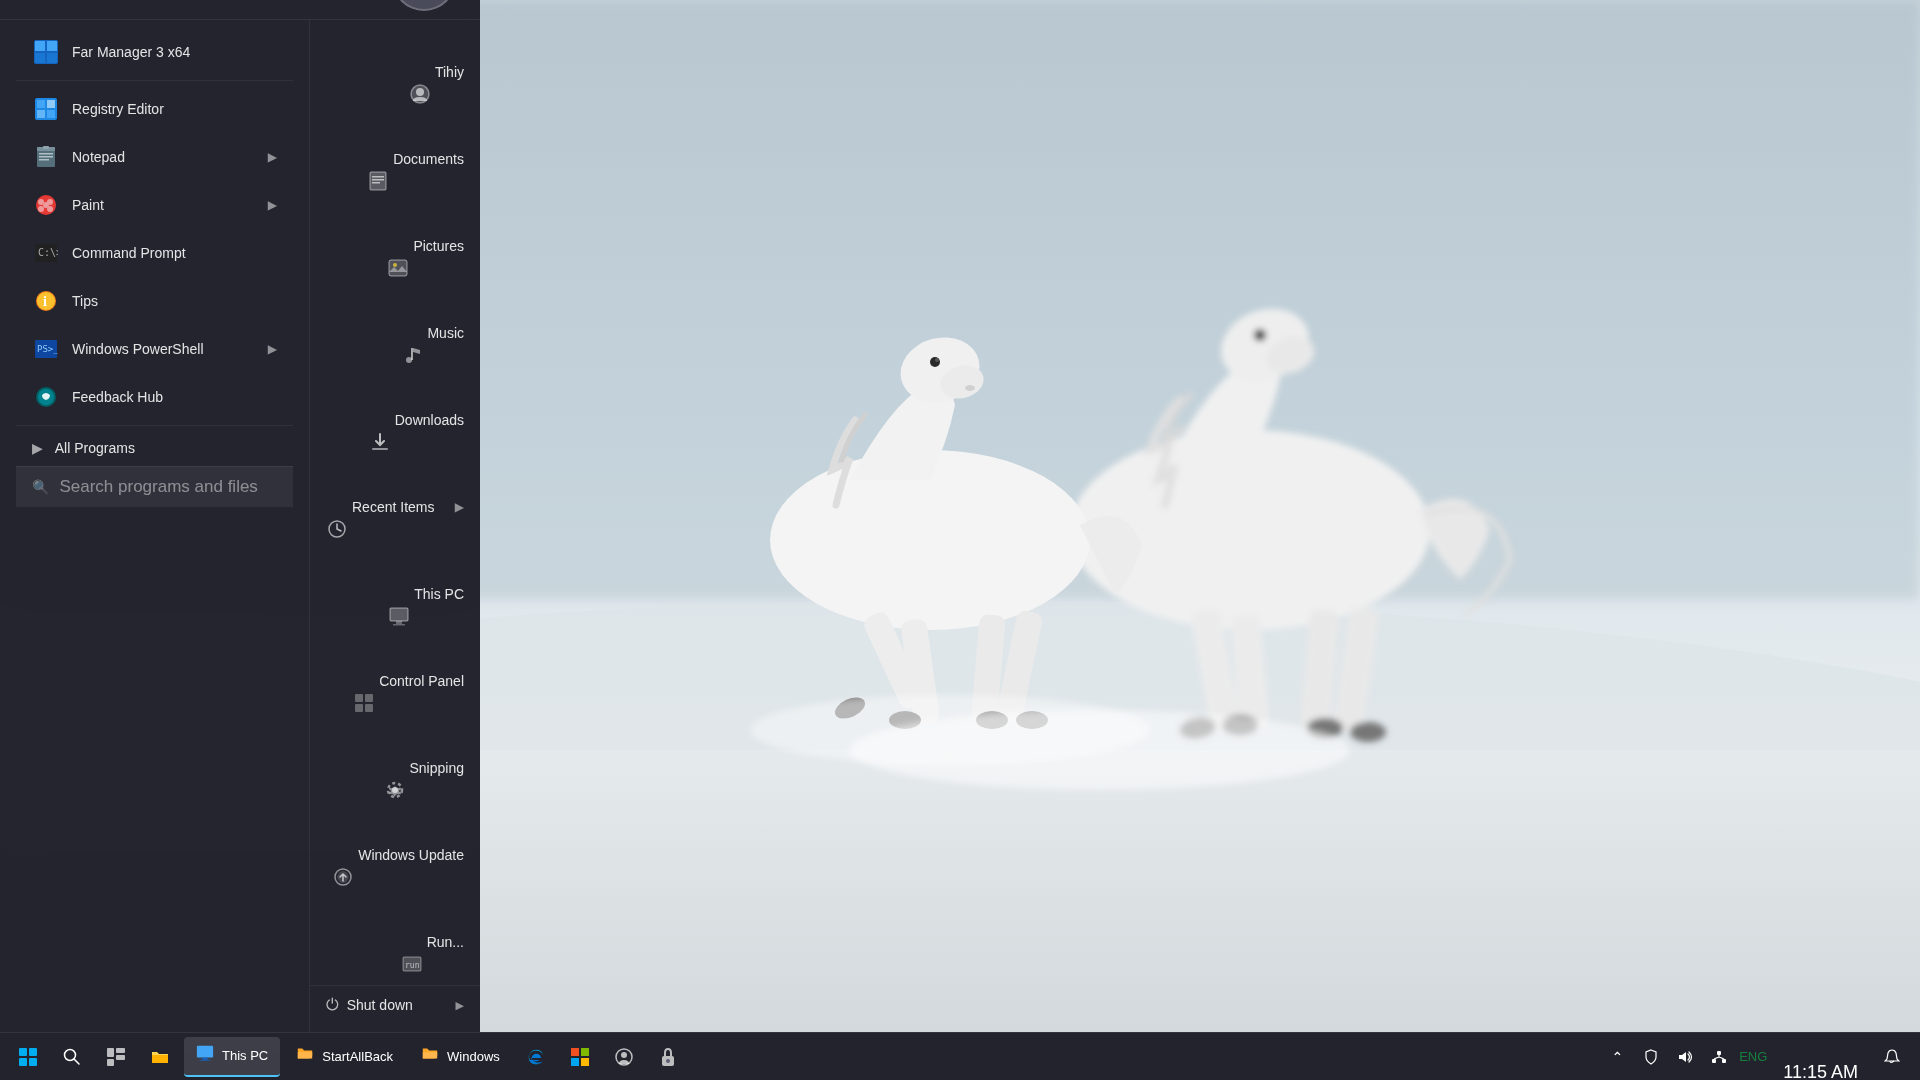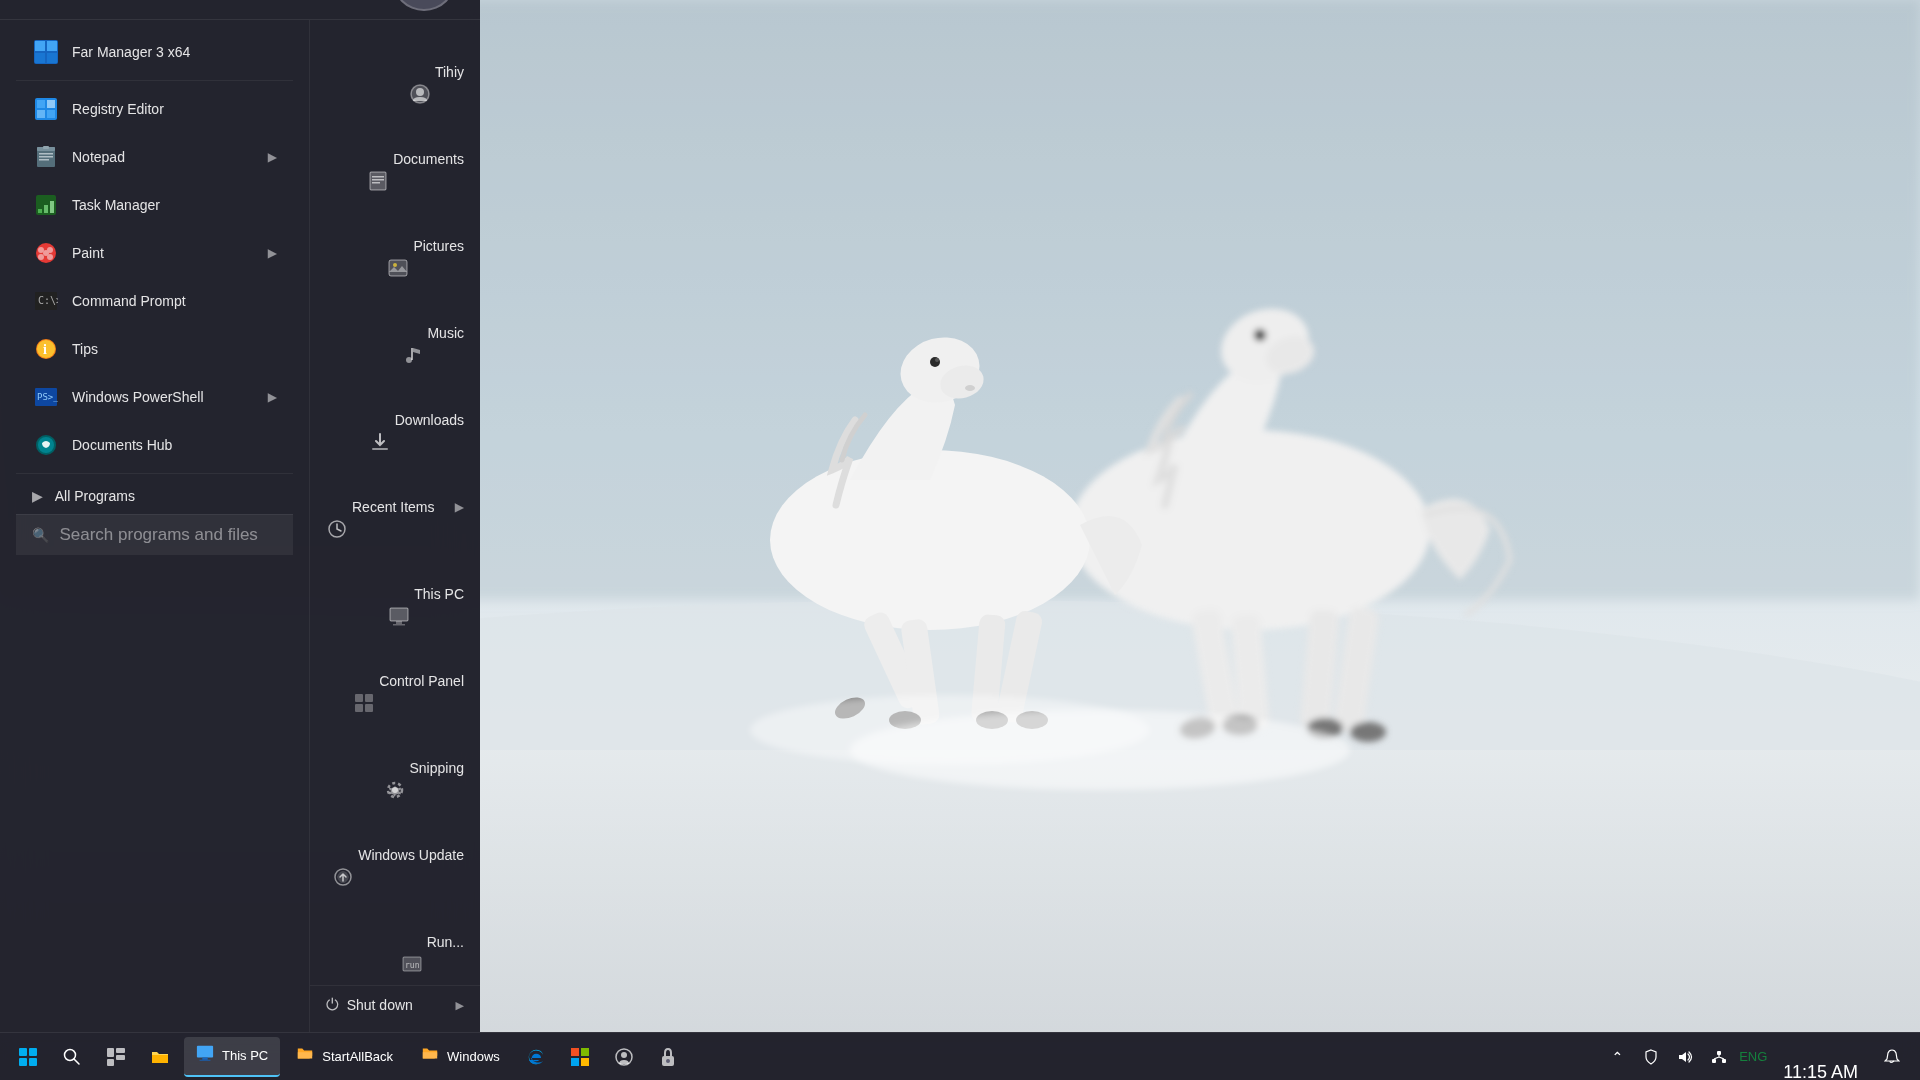--- a/index.html
+++ b/index.html
@@ -448,31 +448,20 @@
               <rect x="5" y="8" width="14" height="1.5" fill="#b0bec5"></rect>
               <rect x="5" y="11" width="14" height="1.5" fill="#b0bec5"></rect>
               <rect x="5" y="14" width="10" height="1.5" fill="#b0bec5"></rect>
               <rect x="9" y="1" width="6" height="3" rx="1" fill="#90a4ae"></rect>
             </svg>
         </div>
         <span>Notepad</span>
         <span class="item-arrow">▶</span>
       </div>
 
-      <div class="menu-item">
-        <div class="item-icon">
-          <svg width="24" height="24" viewBox="0 0 24 24">
-              <rect x="2" y="2" width="20" height="20" rx="2" fill="#1b5e20"></rect>
-              <rect x="4" y="16" width="4" height="4" fill="#4caf50"></rect>
-              <rect x="10" y="12" width="4" height="8" fill="#66bb6a"></rect>
-              <rect x="16" y="8" width="4" height="12" fill="#81c784"></rect>
-            </svg>
-        </div>
-        <span>Task Manager</span>
-      </div>
 
       <div class="menu-item">
         <div class="item-icon">
           <svg width="24" height="24" viewBox="0 0 24 24">
               <circle cx="12" cy="12" r="10" fill="#e53935"></circle>
               <circle cx="7" cy="9" r="3" fill="#ef9a9a"></circle>
               <circle cx="16" cy="9" r="3" fill="#ef9a9a"></circle>
               <circle cx="7" cy="16" r="3" fill="#ef9a9a"></circle>
               <circle cx="16" cy="16" r="3" fill="#ef9a9a"></circle>
               <circle cx="12" cy="12" r="3" fill="#ef9a9a"></circle>
@@ -517,21 +506,21 @@
       </div>
 
       <div class="menu-item">
         <div class="item-icon">
           <svg width="24" height="24" viewBox="0 0 24 24">
               <circle cx="12" cy="12" r="10" fill="#006064"></circle>
               <circle cx="12" cy="12" r="8" fill="#00838f"></circle>
               <path d="M8 10 Q12 6 16 10 Q16 14 12 15 L12 17 L12 15 Q8 14 8 10Z" fill="white" opacity="0.9"></path>
             </svg>
         </div>
-        <span>Documents Hub</span>
+        <span>Feedback Hub</span>
       </div>
 
       <div class="menu-divider"></div>
 
       <div class="all-programs-item">
         <span style="font-size:14px; color: rgba(255,255,255,0.6)">▶</span>
         <span>All Programs</span>
       </div>
 
       <div class="search-bar">

